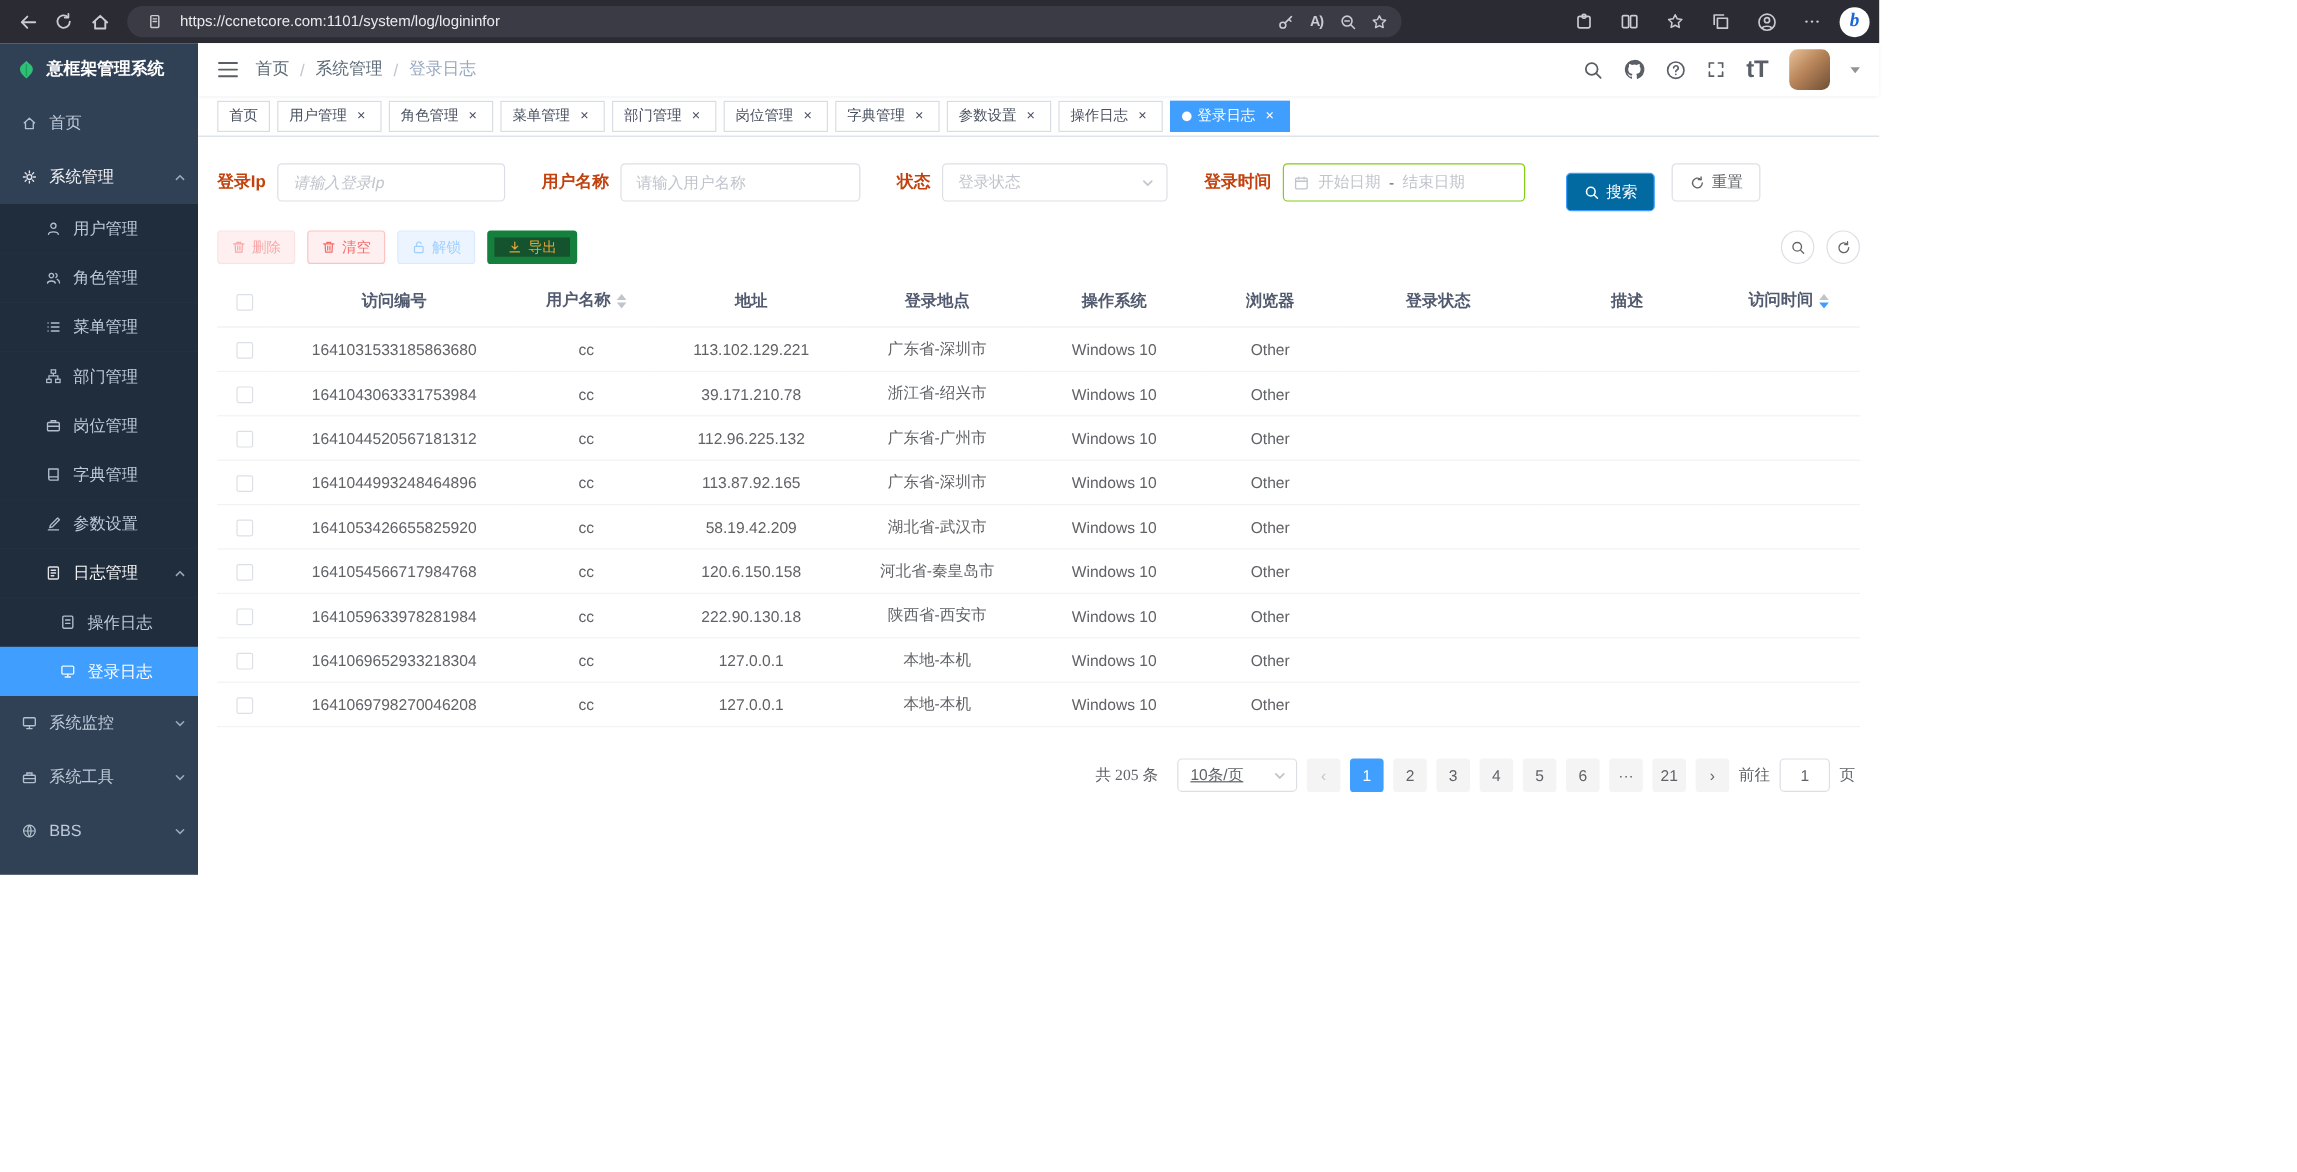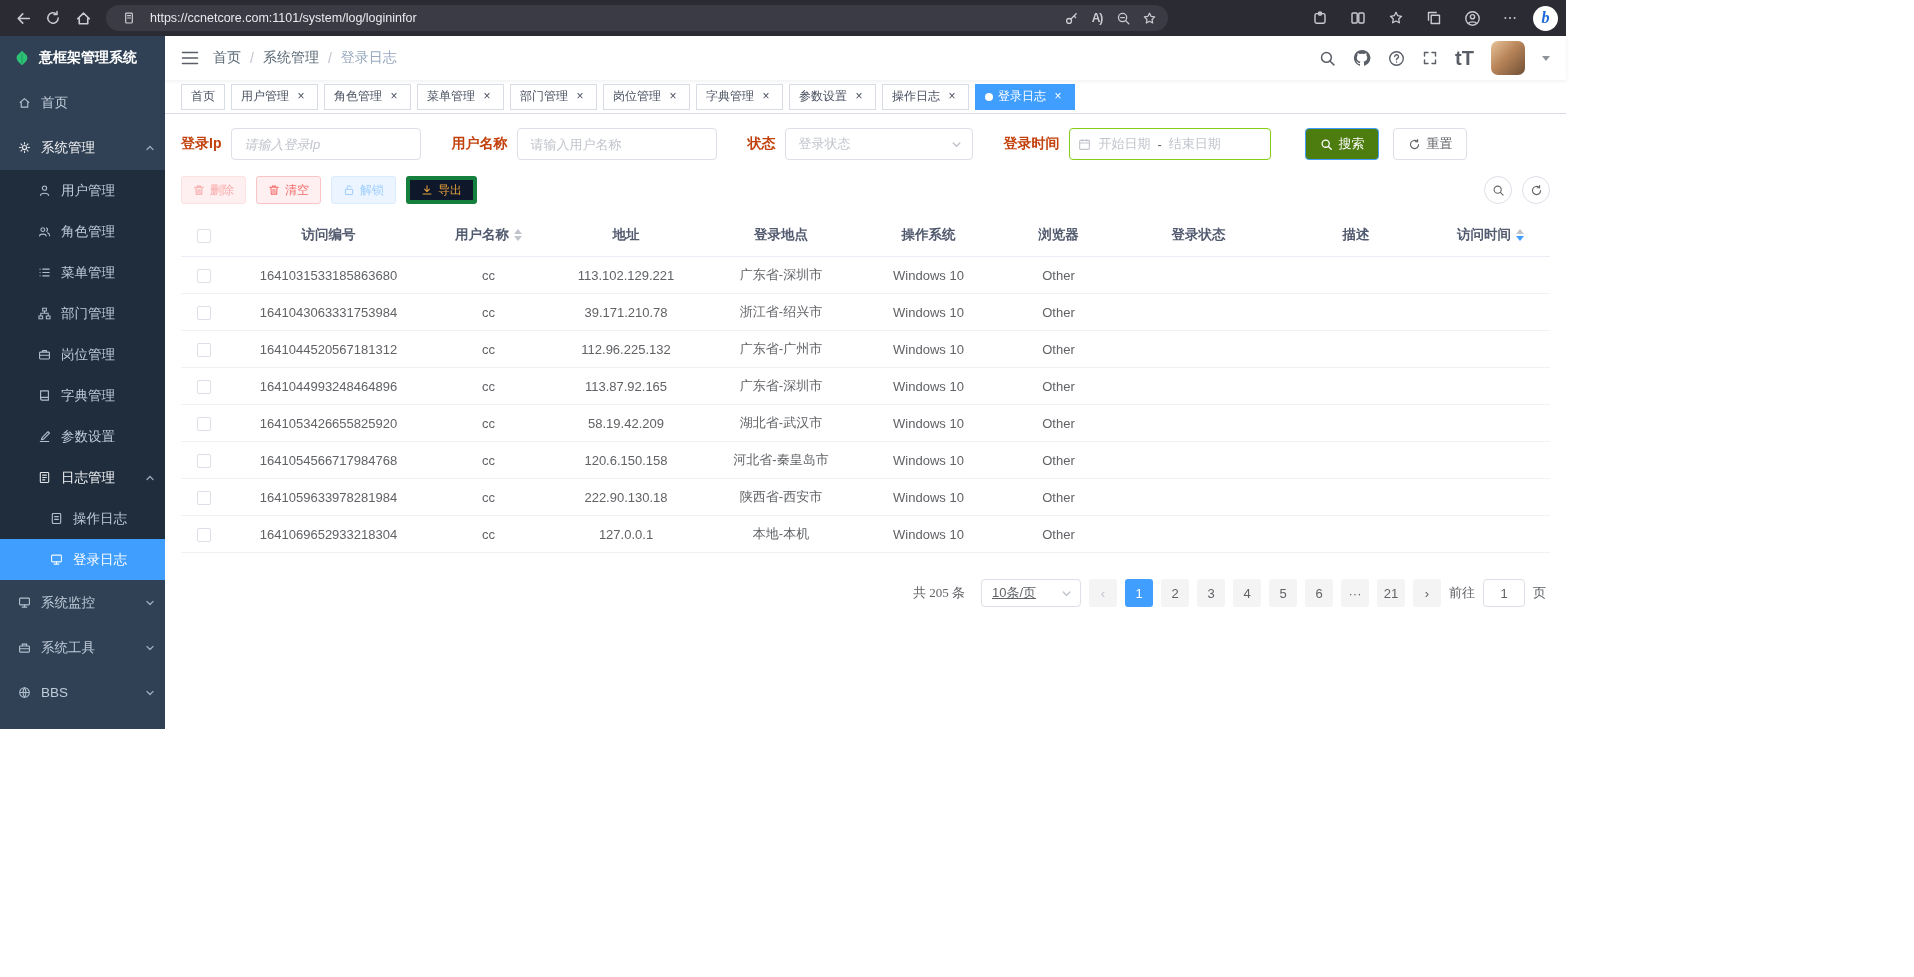--- a/index.html
+++ b/index.html
@@ -53,28 +53,28 @@
   .content{flex:1;padding:14px 16px 0;overflow:hidden;background:#fff;}
   .filters{display:flex;align-items:center;margin-bottom:16px;font-size:14px;}
   .f-item{display:flex;align-items:center;margin-right:30px;}
   .f-label{font-weight:bold;color:#c2410c;margin-right:10px;white-space:nowrap;}
   .inp{height:32px;border:1px solid #dcdfe6;border-radius:4px;padding:0 12px;font-size:13px;color:#606266;background:#fff;outline:none;font-family:inherit;}
   .inp::placeholder{color:#c0c4cc;}
   .sel{height:32px;border:1px solid #dcdfe6;border-radius:4px;padding:0 10px 0 12px;display:flex;align-items:center;background:#fff;color:#c0c4cc;font-size:13px;gap:8px;}
   .sel .ph{flex:1;}
   .dr{height:32px;width:202px;border:1px solid #84cc16;border-radius:4px;display:flex;align-items:center;gap:7px;padding:0 8px;background:#fff;color:#c0c4cc;font-size:13px;}
   .btn{height:32px;border-radius:4px;padding:0 14px;font-size:13px;display:inline-flex;align-items:center;gap:5px;cursor:pointer;border:1px solid #dcdfe6;background:#fff;color:#606266;font-family:inherit;}
-  .btn.primary{background:#4d7c0f;border-color:#409eff;color:#fff;}
+  .btn.primary{background:#0369a1;border-color:#409eff;color:#fff;margin-top:16px;}
 
   .actions{display:flex;align-items:center;gap:10px;margin-bottom:10px;}
   .mini{height:28px;border-radius:3px;padding:0 11px;font-size:12px;display:inline-flex;align-items:center;gap:5px;cursor:pointer;font-family:inherit;}
   .mini.danger-dis{background:#fef0f0;border:1px solid #fde2e2;color:#f9a7a7;}
   .mini.danger{background:#fef0f0;border:1px solid #fbc4c4;color:#f56c6c;}
   .mini.primary-dis{background:#ecf5ff;border:1px solid #d9ecff;color:#a0cfff;}
-  .mini.warning{background:#0f172a;border:4px solid #15803d;color:#e6a23c;}
+  .mini.warning{background:#14532d;border:6px solid #15803d;color:#e6a23c;}
   .circ{width:28px;height:28px;border-radius:50%;border:1px solid #dcdfe6;background:#fff;color:#666;display:flex;align-items:center;justify-content:center;cursor:pointer;}
   .actions .right{margin-left:auto;display:flex;gap:10px;}
 
   table.grid{width:100%;border-collapse:collapse;font-size:13px;color:#606266;table-layout:fixed;}
   .grid th{font-weight:bold;color:#515a6e;font-size:13.5px;padding:11px 0;text-align:center;border-bottom:1px solid #ebeef5;white-space:nowrap;}
   .grid td{padding:9px 0;text-align:center;border-bottom:1px solid #f0f2f5;white-space:nowrap;overflow:hidden;}
   .cb{width:14px;height:14px;border:1px solid #dcdfe6;border-radius:2px;background:#fff;display:inline-block;vertical-align:middle;cursor:pointer;}
   .sort{display:inline-flex;flex-direction:column;vertical-align:middle;margin-left:5px;}
   .sort .up{width:0;height:0;border:4px solid transparent;border-bottom:5px solid #c0c4cc;margin-bottom:2px;}
   .sort .dn{width:0;height:0;border:4px solid transparent;border-top:5px solid #c0c4cc;}
@@ -691,20 +691,32 @@
             <td>cc</td>
             <td>127.0.0.1</td>
             <td>本地-本机</td>
             <td>Windows 10</td>
             <td>Other</td>
             <td></td>
             <td></td>
             <td></td>
           </tr>
 
+          <tr>
+            <td><span class="cb"></span></td>
+            <td>1641069798270046208</td>
+            <td>cc</td>
+            <td>127.0.0.1</td>
+            <td>本地-本机</td>
+            <td>Windows 10</td>
+            <td>Other</td>
+            <td></td>
+            <td></td>
+            <td></td>
+          </tr>
         </tbody>
         </table>
 
         <div class="pager">
           <span class="pg-total">共 205 条</span>
           <div class="pg-size">
             <span>10条/页</span>
             <svg width="11" height="11" viewBox="0 0 10 10" fill="none" stroke="#c0c4cc" stroke-width="1.3" stroke-linecap="round">
                 <path d="M2 3.6 5 6.6l3-3"></path>
               </svg>

